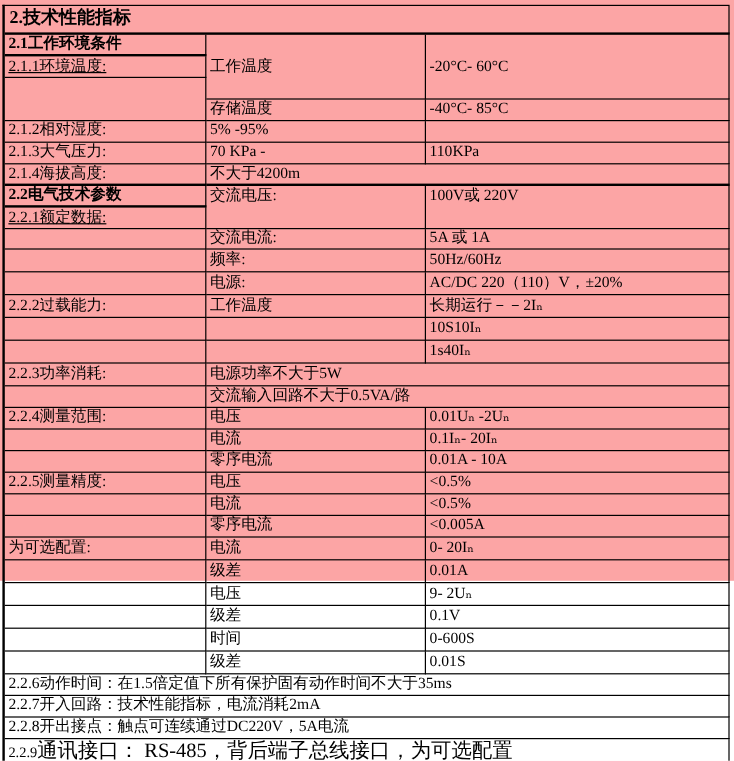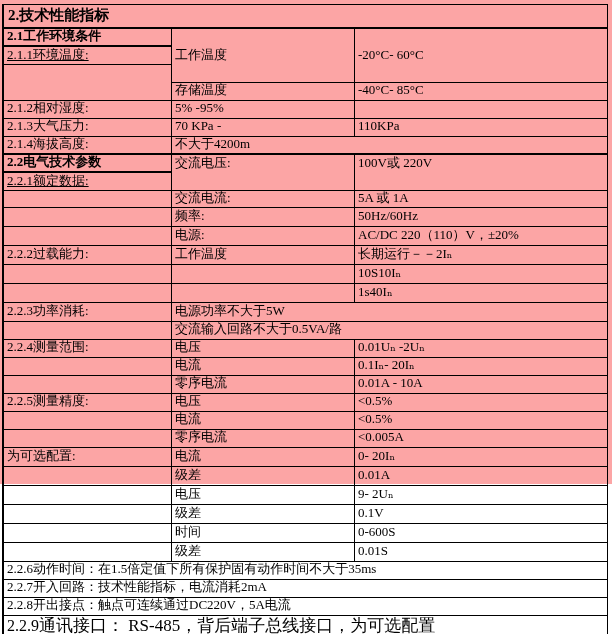--- a/index.html
+++ b/index.html
@@ -17,21 +17,21 @@
     padding:0 2px 1px 3px;vertical-align:middle;
     overflow:hidden;white-space:nowrap;
   }
   .b{font-weight:bold;}
   .bb2{border-bottom-width:2px;}
   .vt{vertical-align:top;padding-top:1px;text-decoration:underline;}
   .vb{vertical-align:bottom;padding-bottom:19px;}
   .title{font-size:15px;padding-left:4px;}
   .last td{border-bottom-width:2px;}
   .big{font-size:17px;}
-  .num{font-size:16px;}
+  .num{font-size:12px;}
 </style>
 </head>
 <body>
 
 <div class="page">
   <table class="spec">
     <colgroup>
       <col style="width:168px">
         <col style="width:183px">
         <col>

